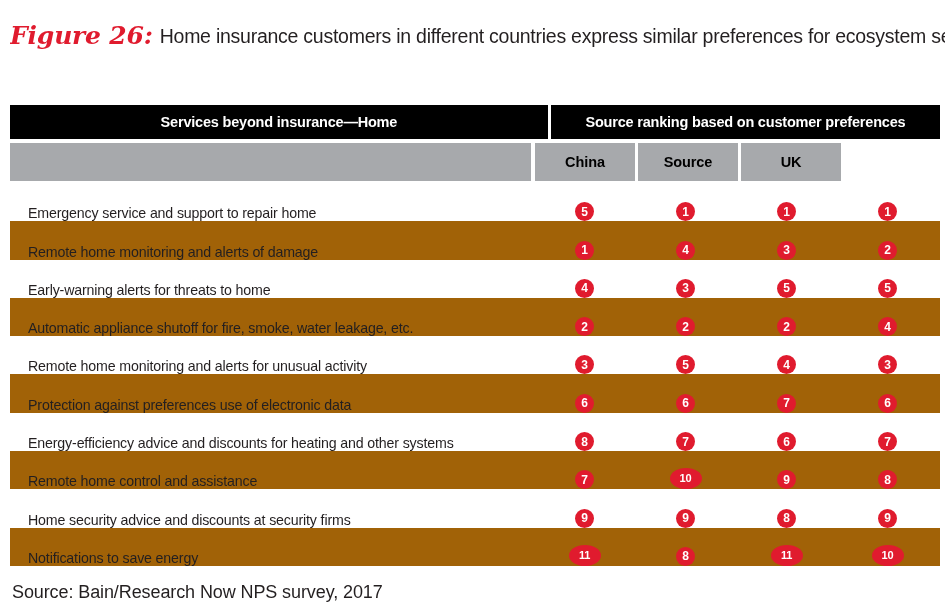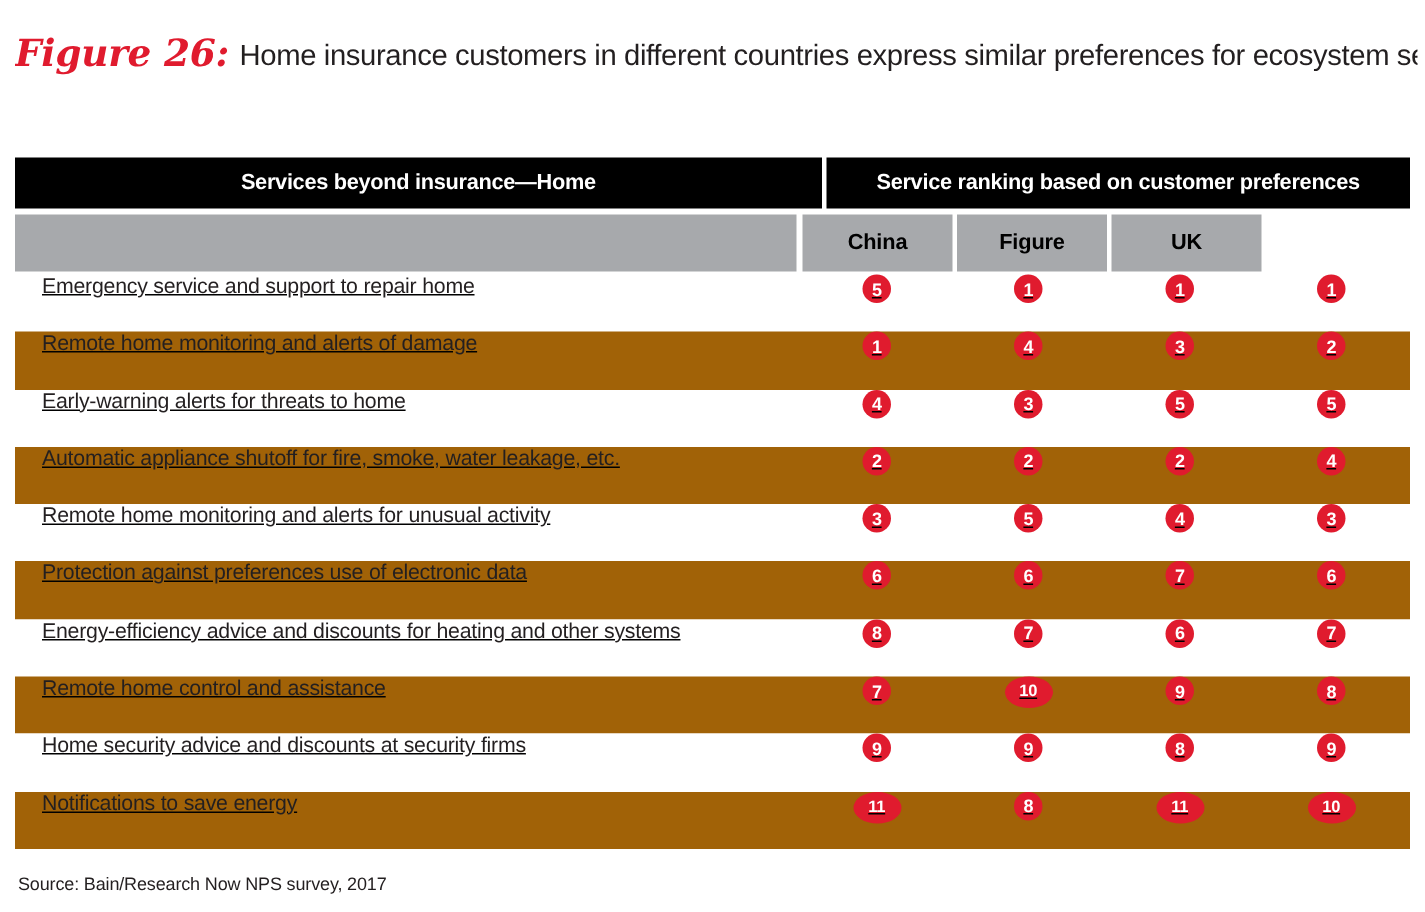--- a/index.html
+++ b/index.html
@@ -104,25 +104,24 @@
   .hdr-gray .cell-ctry { width: 100px; }
   .hdr-gray .cell-ctry.first { margin-left: 1px; }
 
   .rows {
     width: 930px;
     margin-top: 2px;
   }
 
   .row {
     display: flex;
-    align-items: flex-start;
+    align-items: flex-end;
     width: 930px;
     height: 38.3px;
     background: #ffffff;
-    text-decoration: underline;
   }
 
   .row.alt { background: #a16207; }
 
   .row-label {
     width: 524px;
     padding-left: 18px;
     font-size: 14.2px;
     color: #231f20;
     letter-spacing: -0.15px;
@@ -156,46 +155,46 @@
     width: 32px;
     height: 21px;
     font-size: 11px;
   }
 
   
   .source {
     position: absolute;
     left: 12px;
     top: 582px;
-    font-size: 12px;
+    font-size: 18px;
     color: #231f20;
     letter-spacing: -0.1px;
   }
 </style>
 </head>
 <body>
 
 <div id="page">
 
   <div class="title-row">
     <span class="figure-label">Figure 26:</span>
     <span class="title-text">Home insurance customers in different countries express similar preferences for ecosystem services…</span>
   </div>
 
   <div class="table-wrap">
 
     <div class="hdr-black">
       <div class="cell cell-left">Services beyond insurance—Home</div>
-      <div class="cell cell-right">Service ranking based on customer preferences</div>
+      <div class="cell cell-right">Source ranking based on customer preferences</div>
     </div>
 
     <div class="hdr-gray">
       <div class="cell cell-left"></div>
       <div class="cell cell-ctry first">China</div>
-      <div class="cell cell-ctry">Figure</div>
+      <div class="cell cell-ctry">Source</div>
       <div class="cell cell-ctry">UK</div>
     </div>
 
     <div class="rows" id="rows-container">
         <div class="row">
           <div class="row-label">Emergency service and support to repair home</div>
           <div class="rank-cell">
             <span class="badge">5</span>
           </div>
           <div class="rank-cell">

